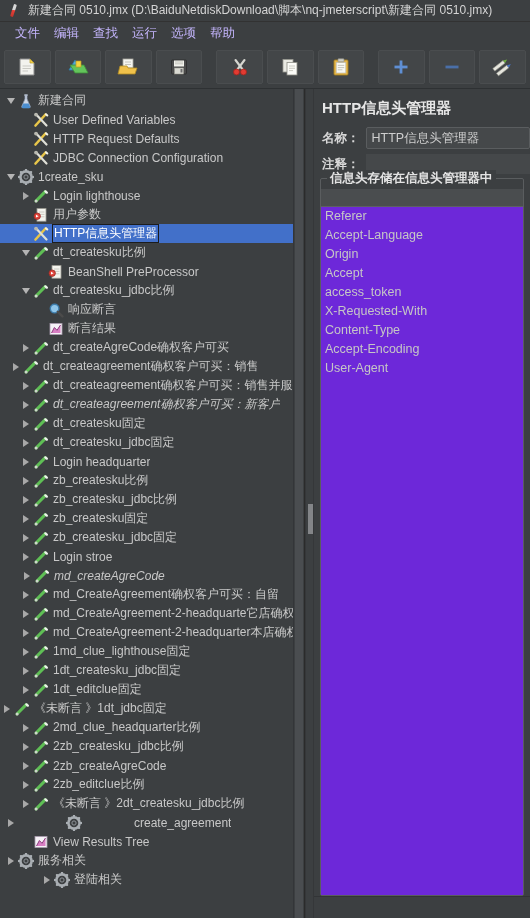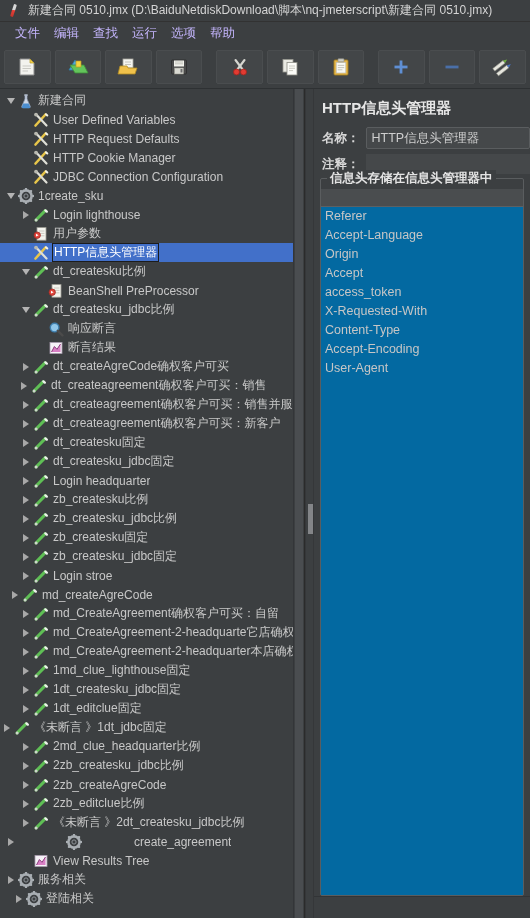--- a/index.html
+++ b/index.html
@@ -284,21 +284,21 @@
   }
   .tbl-head {
     height: 18px;
     background: #4a4d4f;
     border-bottom: 1px solid #5d6063;
     flex: none;
   }
   .tbl-body {
     flex: 1 1 auto;
     overflow: hidden;
-    background: #0369a1;
+    background: #6d28d9;
   }
   .tbl-row {
     height: 19px;
     line-height: 19px;
     color: #c6c6c6;
     font-size: 12.5px;
     padding-left: 4px;
     white-space: nowrap;
     overflow: hidden;
   }
@@ -511,33 +511,20 @@
             <div class="twist none"></div>
             <div class="ticon">
               <svg width="16" height="16" viewBox="0 0 16 16">
                 <g></g>
                 <line x1="2.5" y1="13.5" x2="12.5" y2="2.5" stroke="#e8c64a" stroke-width="2.6" stroke-linecap="round"></line>
                 <line x1="13" y1="2.2" x2="14.3" y2="3.5" stroke="#f2f2ea" stroke-width="2" stroke-linecap="round"></line>
                 <line x1="13.5" y1="13.5" x2="3.2" y2="2.6" stroke="#dfdfd7" stroke-width="2.2" stroke-linecap="round"></line>
                 <circle cx="3" cy="2.6" r="1.9" fill="#b9b9b0"></circle>
               </svg>
             </div>
-            <span class="tlabel">HTTP Cookie Manager</span>
-          </div>
-          <div class="trow" style="padding-left: 19px;">
-            <div class="twist none"></div>
-            <div class="ticon">
-              <svg width="16" height="16" viewBox="0 0 16 16">
-                <g></g>
-                <line x1="2.5" y1="13.5" x2="12.5" y2="2.5" stroke="#e8c64a" stroke-width="2.6" stroke-linecap="round"></line>
-                <line x1="13" y1="2.2" x2="14.3" y2="3.5" stroke="#f2f2ea" stroke-width="2" stroke-linecap="round"></line>
-                <line x1="13.5" y1="13.5" x2="3.2" y2="2.6" stroke="#dfdfd7" stroke-width="2.2" stroke-linecap="round"></line>
-                <circle cx="3" cy="2.6" r="1.9" fill="#b9b9b0"></circle>
-              </svg>
-            </div>
             <span class="tlabel">JDBC Connection Configuration</span>
           </div>
           <div class="trow" style="padding-left: 4px;">
             <div class="twist down">
               <i></i>
             </div>
             <div class="ticon">
               <svg width="16" height="16" viewBox="0 0 16 16">
                 <circle cx="8" cy="8" r="5.6" fill="none" stroke="#a9aeb3" stroke-width="2.6"></circle>
                 <circle cx="8" cy="8" r="2.1" fill="#3c3f41" stroke="#8e9398" stroke-width="1"></circle>
@@ -662,21 +649,21 @@
             </div>
             <div class="ticon">
               <svg width="16" height="16" viewBox="0 0 16 16">
                 <line x1="3" y1="13" x2="12.2" y2="3.6" stroke="#5fbf55" stroke-width="3" stroke-linecap="round"></line>
                 <line x1="12.4" y1="3.4" x2="13.8" y2="4.6" stroke="#eef2ec" stroke-width="2.4" stroke-linecap="round"></line>
                 <circle cx="3.1" cy="13" r="1.5" fill="#cfd6cc"></circle>
               </svg>
             </div>
             <span class="tlabel">dt_createAgreCode确权客户可买</span>
           </div>
-          <div class="trow" style="padding-left: 17px;">
+          <div class="trow" style="padding-left: 9px;">
             <div class="twist right">
               <i></i>
             </div>
             <div class="ticon">
               <svg width="16" height="16" viewBox="0 0 16 16">
                 <line x1="3" y1="13" x2="12.2" y2="3.6" stroke="#5fbf55" stroke-width="3" stroke-linecap="round"></line>
                 <line x1="12.4" y1="3.4" x2="13.8" y2="4.6" stroke="#eef2ec" stroke-width="2.4" stroke-linecap="round"></line>
                 <circle cx="3.1" cy="13" r="1.5" fill="#cfd6cc"></circle>
               </svg>
             </div>
@@ -688,21 +675,21 @@
             </div>
             <div class="ticon">
               <svg width="16" height="16" viewBox="0 0 16 16">
                 <line x1="3" y1="13" x2="12.2" y2="3.6" stroke="#5fbf55" stroke-width="3" stroke-linecap="round"></line>
                 <line x1="12.4" y1="3.4" x2="13.8" y2="4.6" stroke="#eef2ec" stroke-width="2.4" stroke-linecap="round"></line>
                 <circle cx="3.1" cy="13" r="1.5" fill="#cfd6cc"></circle>
               </svg>
             </div>
             <span class="tlabel">dt_createagreement确权客户可买：销售并服务</span>
           </div>
-          <div class="trow" style="padding-left: 19px;">
+          <div class="trow" style="padding-left: 19px; font-style: italic;">
             <div class="twist right">
               <i></i>
             </div>
             <div class="ticon">
               <svg width="16" height="16" viewBox="0 0 16 16">
                 <line x1="3" y1="13" x2="12.2" y2="3.6" stroke="#5fbf55" stroke-width="3" stroke-linecap="round"></line>
                 <line x1="12.4" y1="3.4" x2="13.8" y2="4.6" stroke="#eef2ec" stroke-width="2.4" stroke-linecap="round"></line>
                 <circle cx="3.1" cy="13" r="1.5" fill="#cfd6cc"></circle>
               </svg>
             </div>
@@ -805,21 +792,21 @@
             </div>
             <div class="ticon">
               <svg width="16" height="16" viewBox="0 0 16 16">
                 <line x1="3" y1="13" x2="12.2" y2="3.6" stroke="#5fbf55" stroke-width="3" stroke-linecap="round"></line>
                 <line x1="12.4" y1="3.4" x2="13.8" y2="4.6" stroke="#eef2ec" stroke-width="2.4" stroke-linecap="round"></line>
                 <circle cx="3.1" cy="13" r="1.5" fill="#cfd6cc"></circle>
               </svg>
             </div>
             <span class="tlabel">Login stroe</span>
           </div>
-          <div class="trow" style="padding-left: 8px;">
+          <div class="trow" style="padding-left: 20px; font-style: italic;">
             <div class="twist right">
               <i></i>
             </div>
             <div class="ticon">
               <svg width="16" height="16" viewBox="0 0 16 16">
                 <line x1="3" y1="13" x2="12.2" y2="3.6" stroke="#5fbf55" stroke-width="3" stroke-linecap="round"></line>
                 <line x1="12.4" y1="3.4" x2="13.8" y2="4.6" stroke="#eef2ec" stroke-width="2.4" stroke-linecap="round"></line>
                 <circle cx="3.1" cy="13" r="1.5" fill="#cfd6cc"></circle>
               </svg>
             </div>
@@ -1025,21 +1012,21 @@
                 <rect x="13.9" y="6.9" width="2.2" height="2.2" fill="#a9aeb3"></rect>
                 <rect x="11.9" y="11.700000000000001" width="2.2" height="2.2" fill="#a9aeb3"></rect>
                 <rect x="6.9" y="13.9" width="2.2" height="2.2" fill="#a9aeb3"></rect>
                 <rect x="1.9" y="11.700000000000001" width="2.2" height="2.2" fill="#a9aeb3"></rect>
                 <rect x="-0.10000000000000009" y="6.9" width="2.2" height="2.2" fill="#a9aeb3"></rect>
                 <rect x="1.9" y="2.1" width="2.2" height="2.2" fill="#a9aeb3"></rect>
               </svg>
             </div>
             <span class="tlabel">服务相关</span>
           </div>
-          <div class="trow" style="padding-left: 12px;">
+          <div class="trow" style="padding-left: 4px; margin-left: 36px;">
             <div class="twist right">
               <i></i>
             </div>
             <div class="ticon">
               <svg width="16" height="16" viewBox="0 0 16 16">
                 <circle cx="8" cy="8" r="5.6" fill="none" stroke="#a9aeb3" stroke-width="2.6"></circle>
                 <circle cx="8" cy="8" r="2.1" fill="#3c3f41" stroke="#8e9398" stroke-width="1"></circle>
                 <rect x="6.9" y="-0.10000000000000009" width="2.2" height="2.2" fill="#a9aeb3"></rect>
                 <rect x="11.9" y="2.1" width="2.2" height="2.2" fill="#a9aeb3"></rect>
                 <rect x="13.9" y="6.9" width="2.2" height="2.2" fill="#a9aeb3"></rect>

